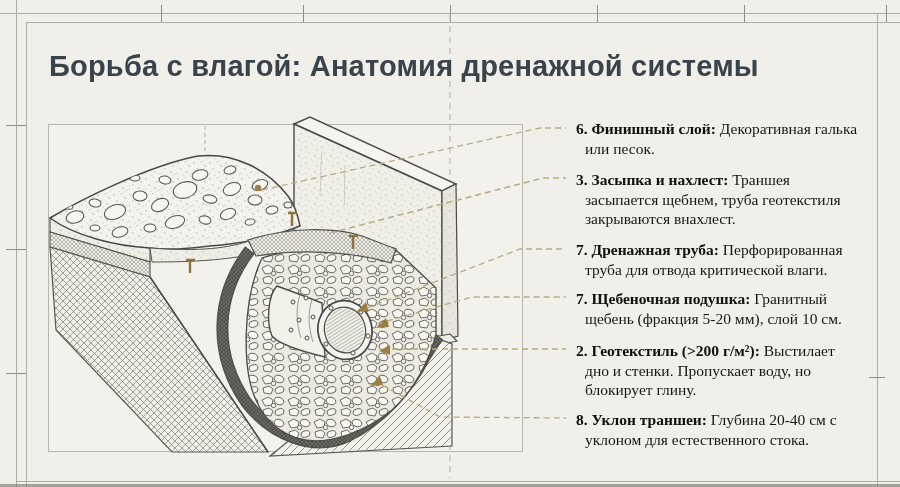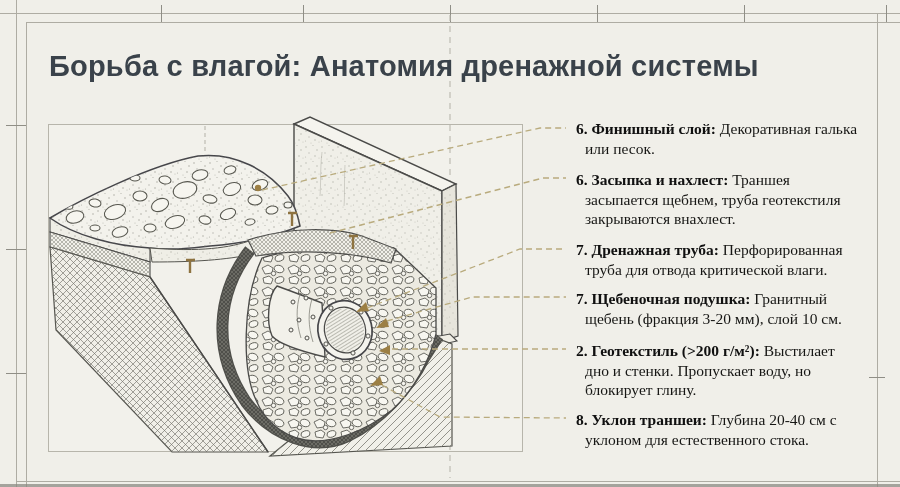--- a/index.html
+++ b/index.html
@@ -222,27 +222,27 @@
 <h1 class="page-title">Борьба с влагой: Анатомия дренажной системы</h1>
 
 <div class="subtitle">
   <br>
 </div>
 
 <div class="legend-item" style="top:119px">
   <p><b>6. Финишный слой:</b> <span>Декоративная галька или песок.</span></p>
 </div>
 <div class="legend-item" style="top:170px">
-  <p><b>6. Засыпка и нахлест:</b> <span>Траншея засыпается щебнем, труба геотекстиля закрываются внахлест.</span></p>
+  <p><b>3. Засыпка и нахлест:</b> <span>Траншея засыпается щебнем, труба геотекстиля закрываются внахлест.</span></p>
 </div>
 <div class="legend-item" style="top:240px">
   <p><b>7. Дренажная труба:</b> <span>Перфорированная труба для отвода критической влаги.</span></p>
 </div>
 <div class="legend-item" style="top:289px">
-  <p><b>7. Щебеночная подушка:</b> <span>Гранитный щебень (фракция 3-20 мм), слой 10 см.</span></p>
+  <p><b>7. Щебеночная подушка:</b> <span>Гранитный щебень (фракция 5-20 мм), слой 10 см.</span></p>
 </div>
 <div class="legend-item" style="top:341px">
   <p><b>2. Геотекстиль (&gt;200 г/м²):</b> <span>Выстилает дно и стенки. Пропускает воду, но блокирует глину.</span></p>
 </div>
 <div class="legend-item" style="top:410px">
   <p><b>8. Уклон траншеи:</b> <span>Глубина 20-40 см с уклоном для естественного стока.</span></p>
 </div>
 
 <div class="bottom-edge"></div>
 

